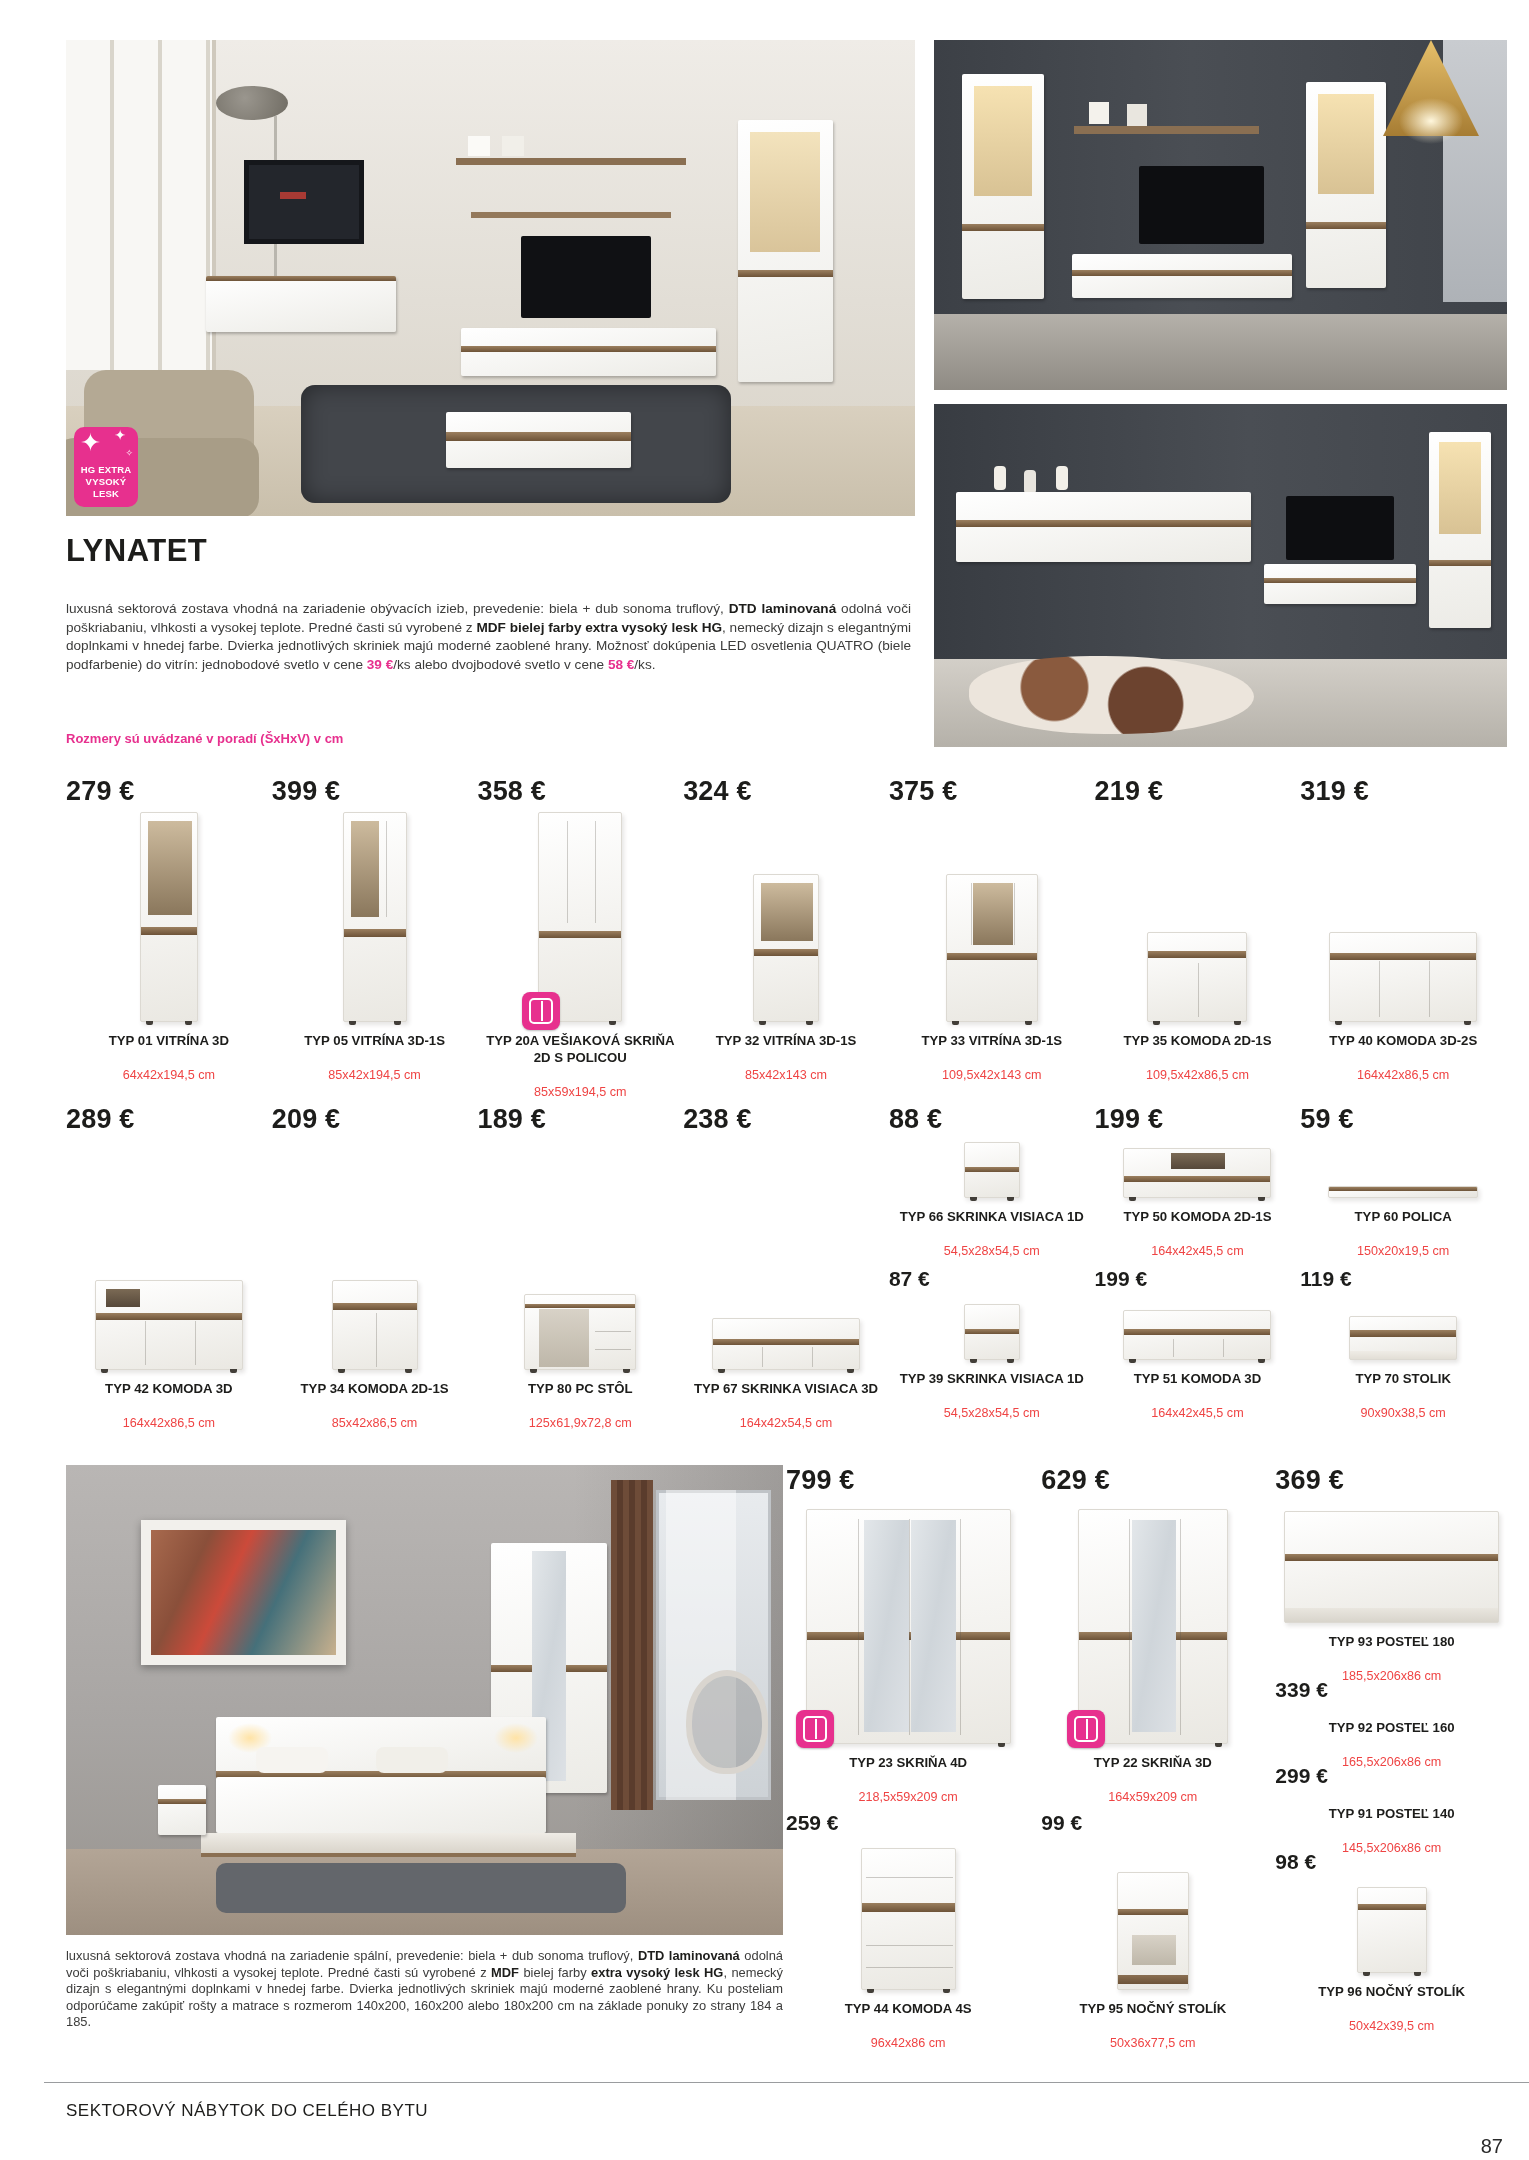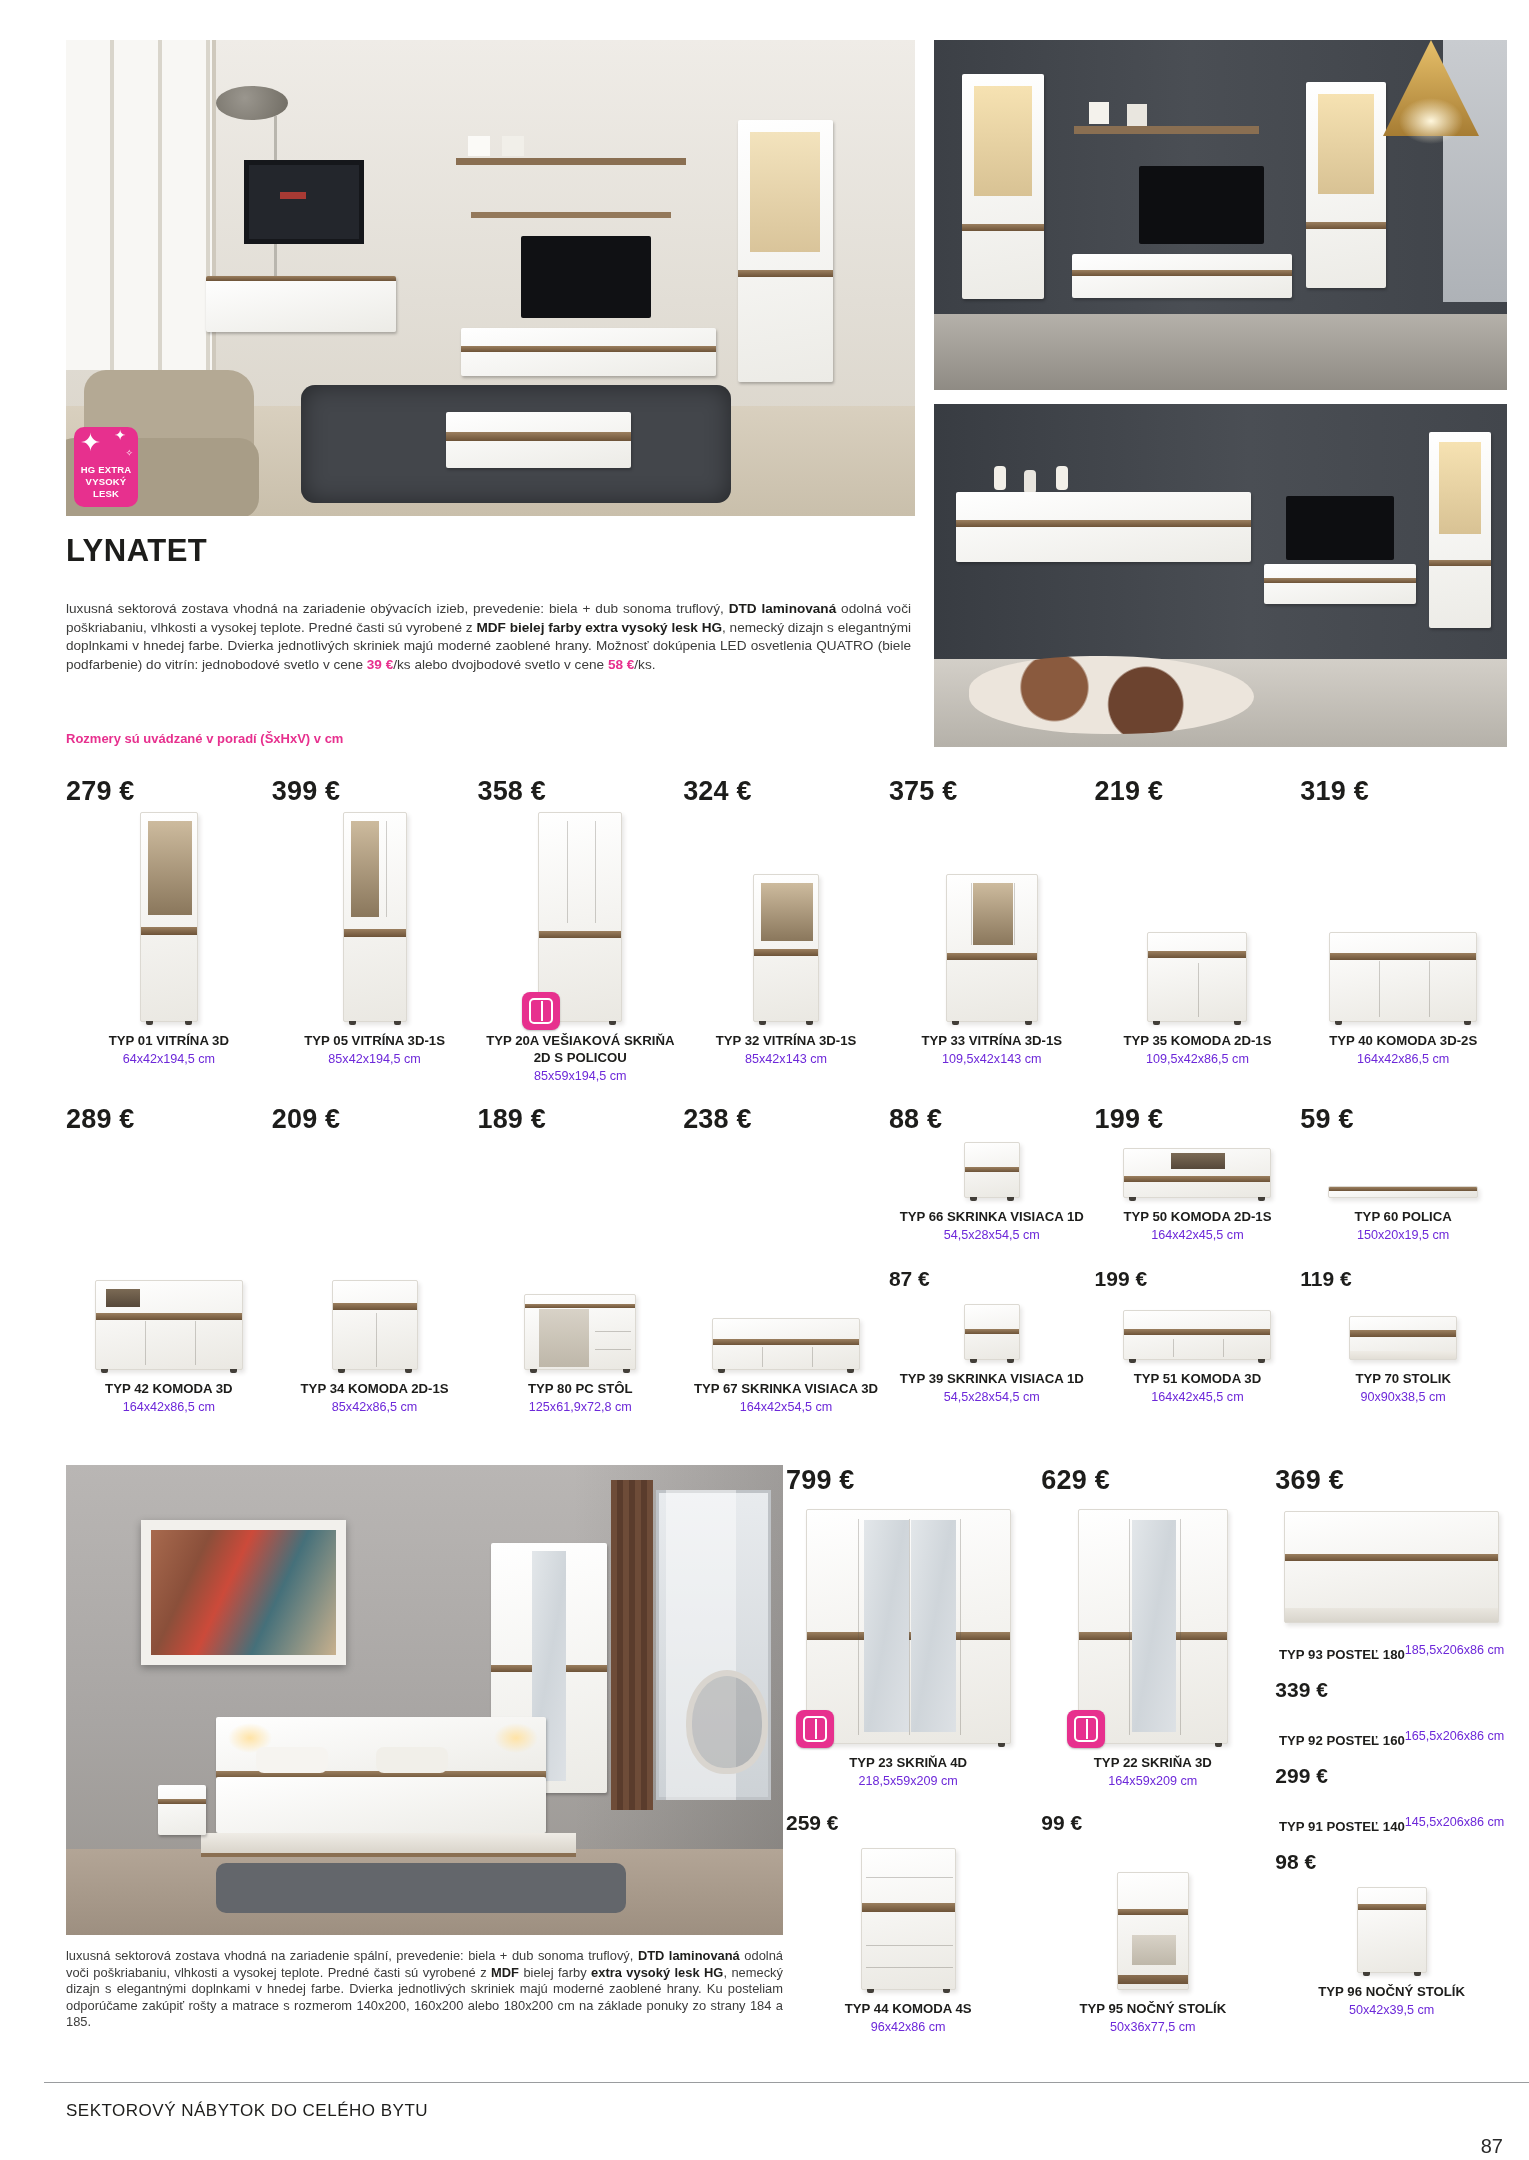--- a/index.html
+++ b/index.html
@@ -40,21 +40,21 @@
   
   .grid{position:absolute;left:66px;width:1440px;display:flex;}
   .g1{top:778px;}
   .g2{top:1106px;}
   .col{flex:1;display:flex;flex-direction:column;align-items:center;min-width:0;}
   .price{align-self:flex-start;font-size:27px;font-weight:800;color:var(--text);line-height:26px;letter-spacing:.2px;}
   .figrow{position:relative;display:flex;align-items:flex-end;justify-content:center;width:100%;}
   .g1 .figrow{height:218px;}
   .g2 .figrow.main{height:238px;}
   .pname{margin-top:10px;font-size:13.2px;font-weight:800;text-align:center;line-height:17px;color:var(--text);max-width:196px;}
-  .pdims{margin-top:3px;font-size:12.6px;color:#6d28d9;text-align:center;line-height:15px;}
+  .pdims{margin-top:19px;font-size:12.6px;color:#ef4444;text-align:center;line-height:15px;}
   .sfig1{position:relative;display:flex;align-items:flex-end;justify-content:center;width:100%;height:66px;}
   .slab{height:66px;display:flex;flex-direction:column;align-items:center;}
   .price2{align-self:flex-start;font-size:21px;font-weight:800;line-height:26px;margin-top:2px;}
   .sfig2{position:relative;display:flex;align-items:flex-end;justify-content:center;width:100%;height:62px;margin-top:6px;}
 
   
   .furn{position:relative;border:1px solid #dcd9d2;border-radius:2px;background-color:#f6f5f1;
         background-repeat:no-repeat;box-shadow:2px 3px 4px rgba(60,55,45,.13);}
   .furn::before,.furn::after{content:"";position:absolute;bottom:-4px;width:7px;height:4px;background:#423e38;border-radius:0 0 2px 2px;}
   .furn::before{left:5px}.furn::after{right:5px}
@@ -140,21 +140,21 @@
 
   
   .bcols{position:absolute;left:786px;top:1467px;width:722px;display:flex;gap:11px;}
   .bcol{display:flex;flex-direction:column;align-items:center;}
   .bc1{width:252px;}.bc2{width:230px;}.bc3{width:240px;}
   .bcol .price{align-self:flex-start;}
   .bfig{position:relative;display:flex;align-items:flex-end;justify-content:center;width:100%;height:245px;margin-top:6px;}
   .blab{height:64px;display:flex;flex-direction:column;align-items:center;}
   .bfig2{display:flex;align-items:flex-end;justify-content:center;width:100%;height:150px;margin-top:4px;}
   .bfig3{display:flex;align-items:flex-end;justify-content:center;width:100%;height:124px;margin-top:6px;}
-  .blab3{height:52px;display:flex;flex-direction:row;align-items:center;}
+  .blab3{height:52px;display:flex;flex-direction:column;align-items:center;}
   .bfig96{display:flex;align-items:flex-end;justify-content:center;width:100%;height:94px;margin-top:4px;}
 
   
   .bintro{position:absolute;left:66px;top:1948px;width:717px;font-size:12.9px;line-height:16.6px;
           text-align:justify;color:#3c3c3b;}
   .footline{position:absolute;left:44px;right:0;top:2082px;height:1px;background:#9a9c9f;}
   .footlabel{position:absolute;left:66px;top:2101px;font-size:17px;letter-spacing:.5px;color:#1d1d1b;}
   .footpage{position:absolute;right:26px;top:2097px;font-size:20px;color:#2a2a2a;margin-top:38px;}
 
   

